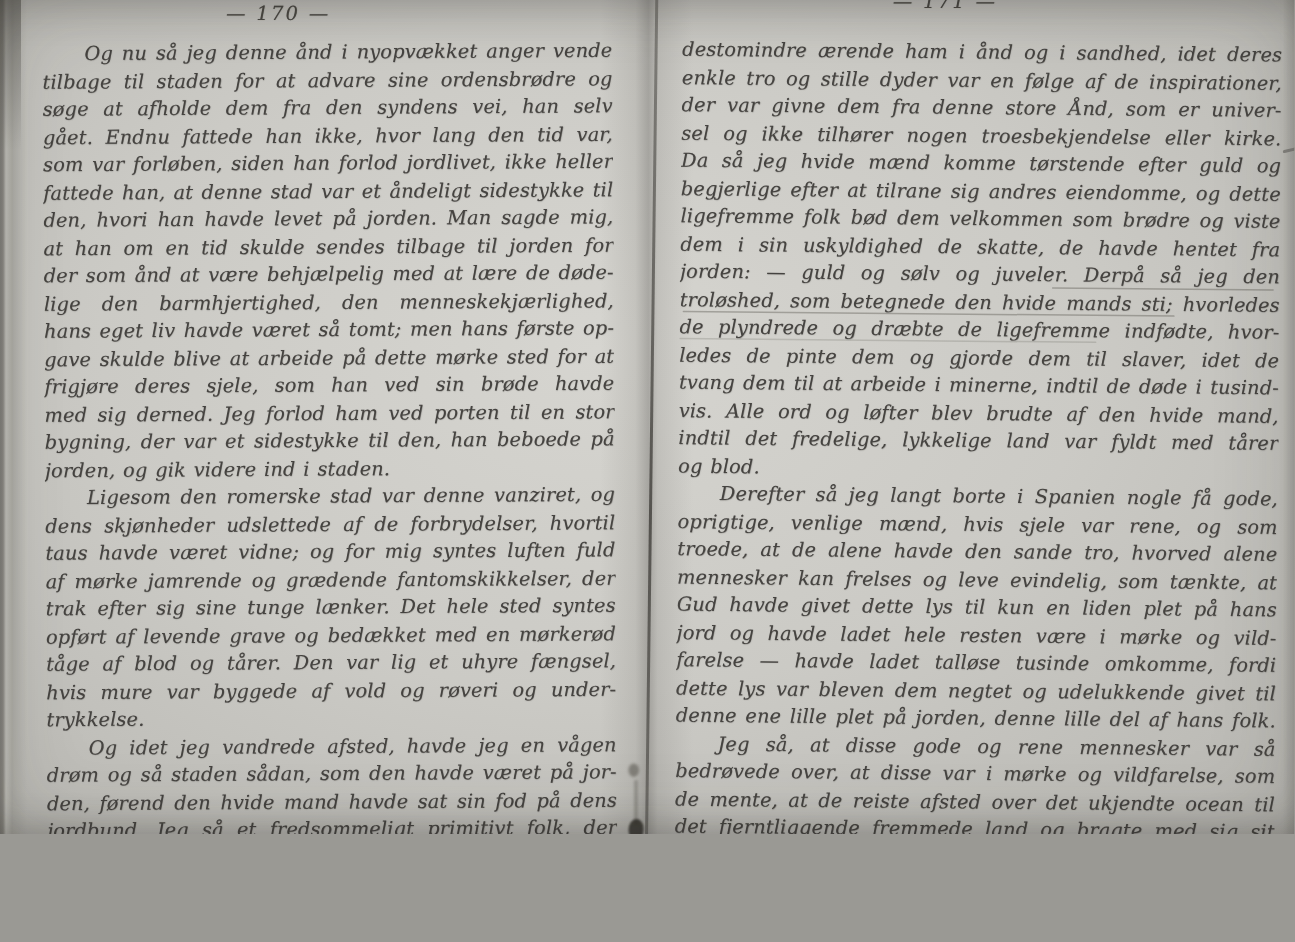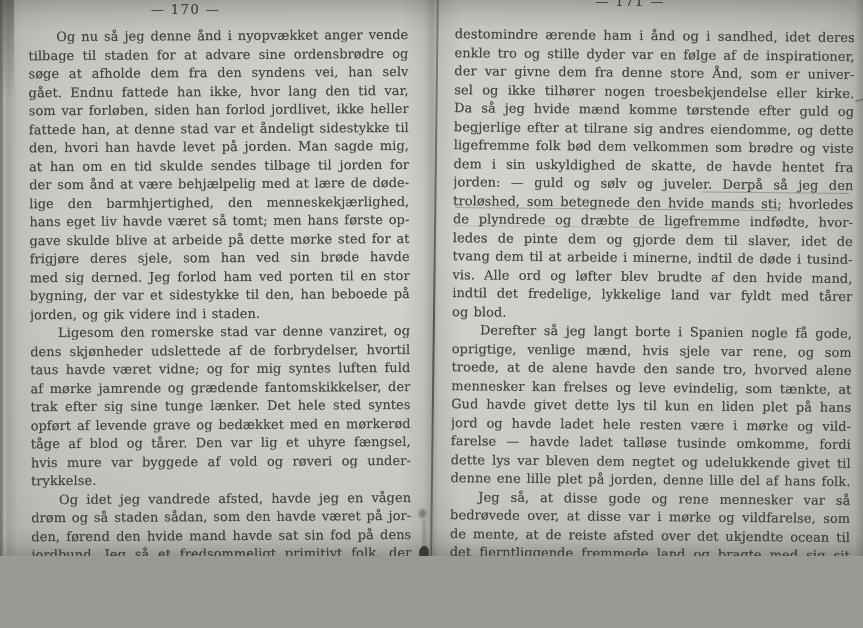--- a/index.html
+++ b/index.html
@@ -1,20 +1,21 @@
 <!DOCTYPE html>
 <html><head>
 <meta charset="utf-8">
 <style>
   html,body{margin:0;padding:0;background:#9a9994;}
   #scan{
     position:relative;width:863px;height:556px;overflow:hidden;
     background:
       radial-gradient(ellipse at 46% 42%, #d6d5d0 0%, #cbcac5 50%, #b7b6b1 100%);
     font-family:"DejaVu Serif","Liberation Serif",serif;
+    font-style:italic;
   }
   .page-text{
     position:absolute;top:27px;
     color:#454340;
     font-size:12.9px;
     line-height:18.5px;
     letter-spacing:.1px;
     word-spacing:1px;
     text-shadow:.2px .3px .6px rgba(69,67,64,.5);
   }

